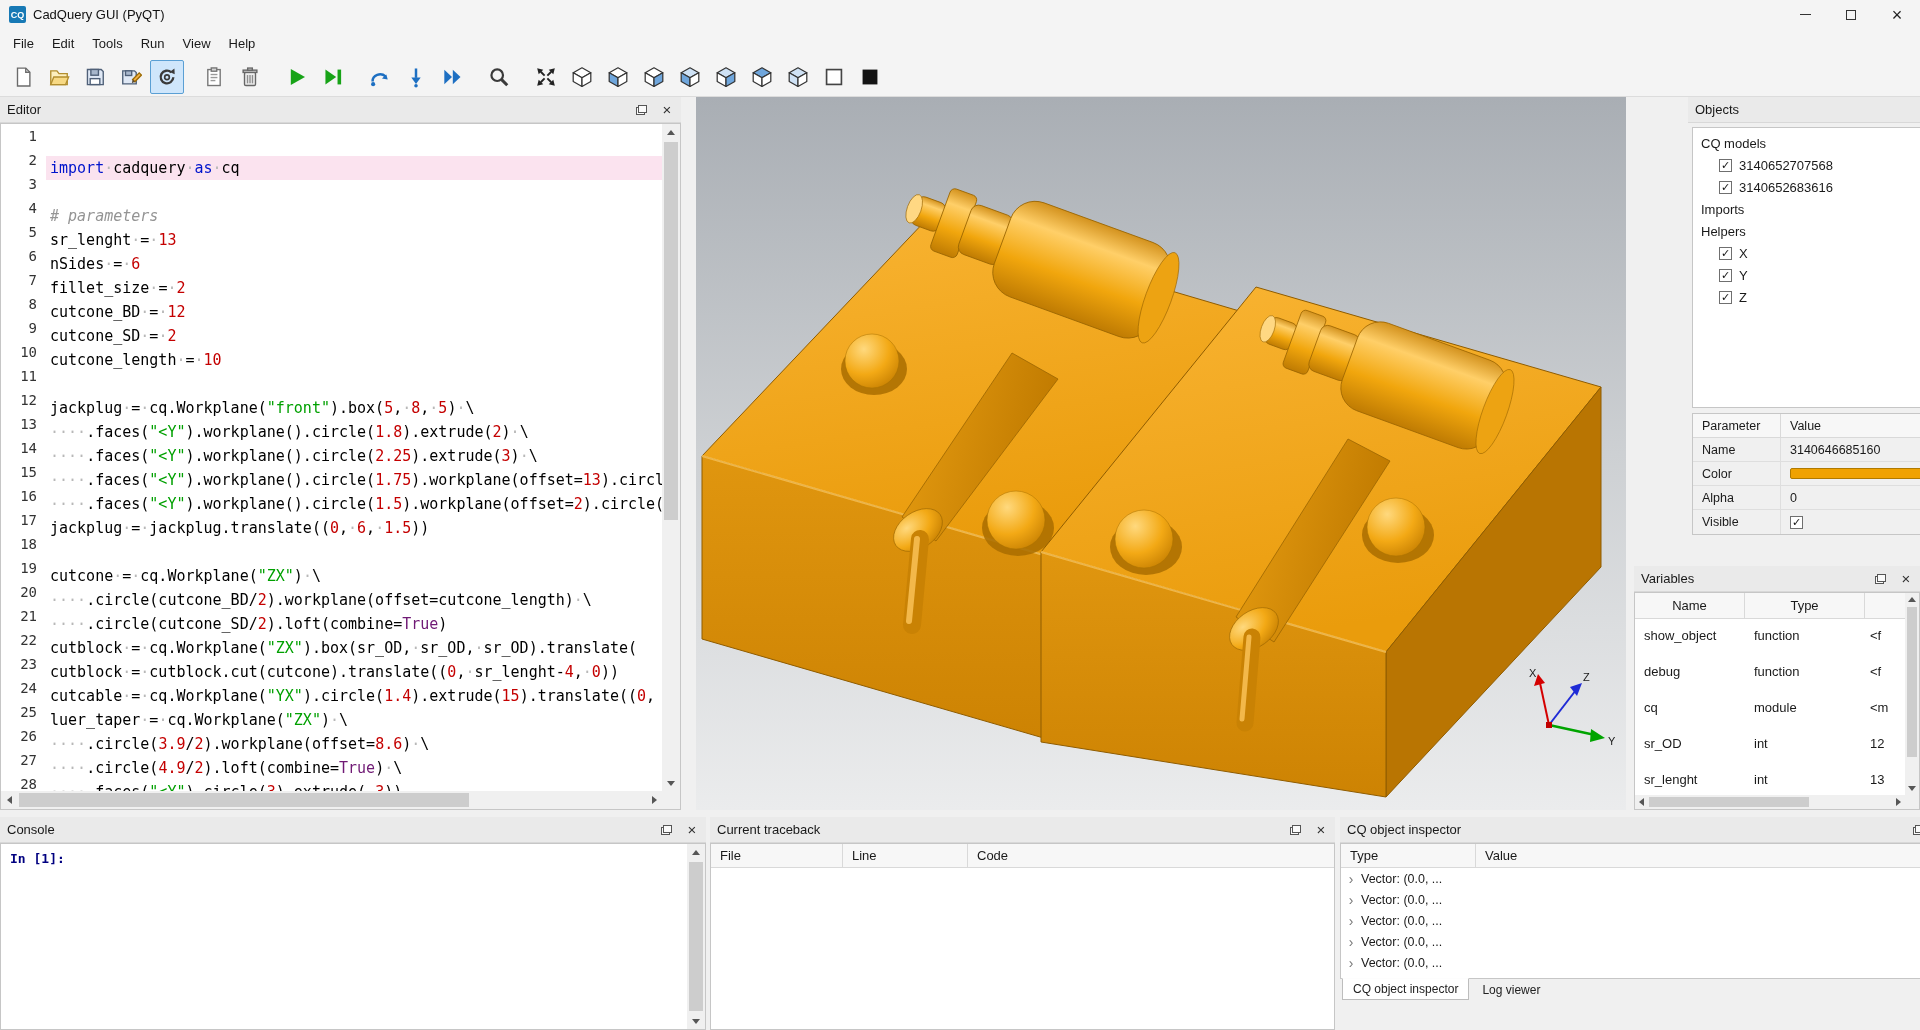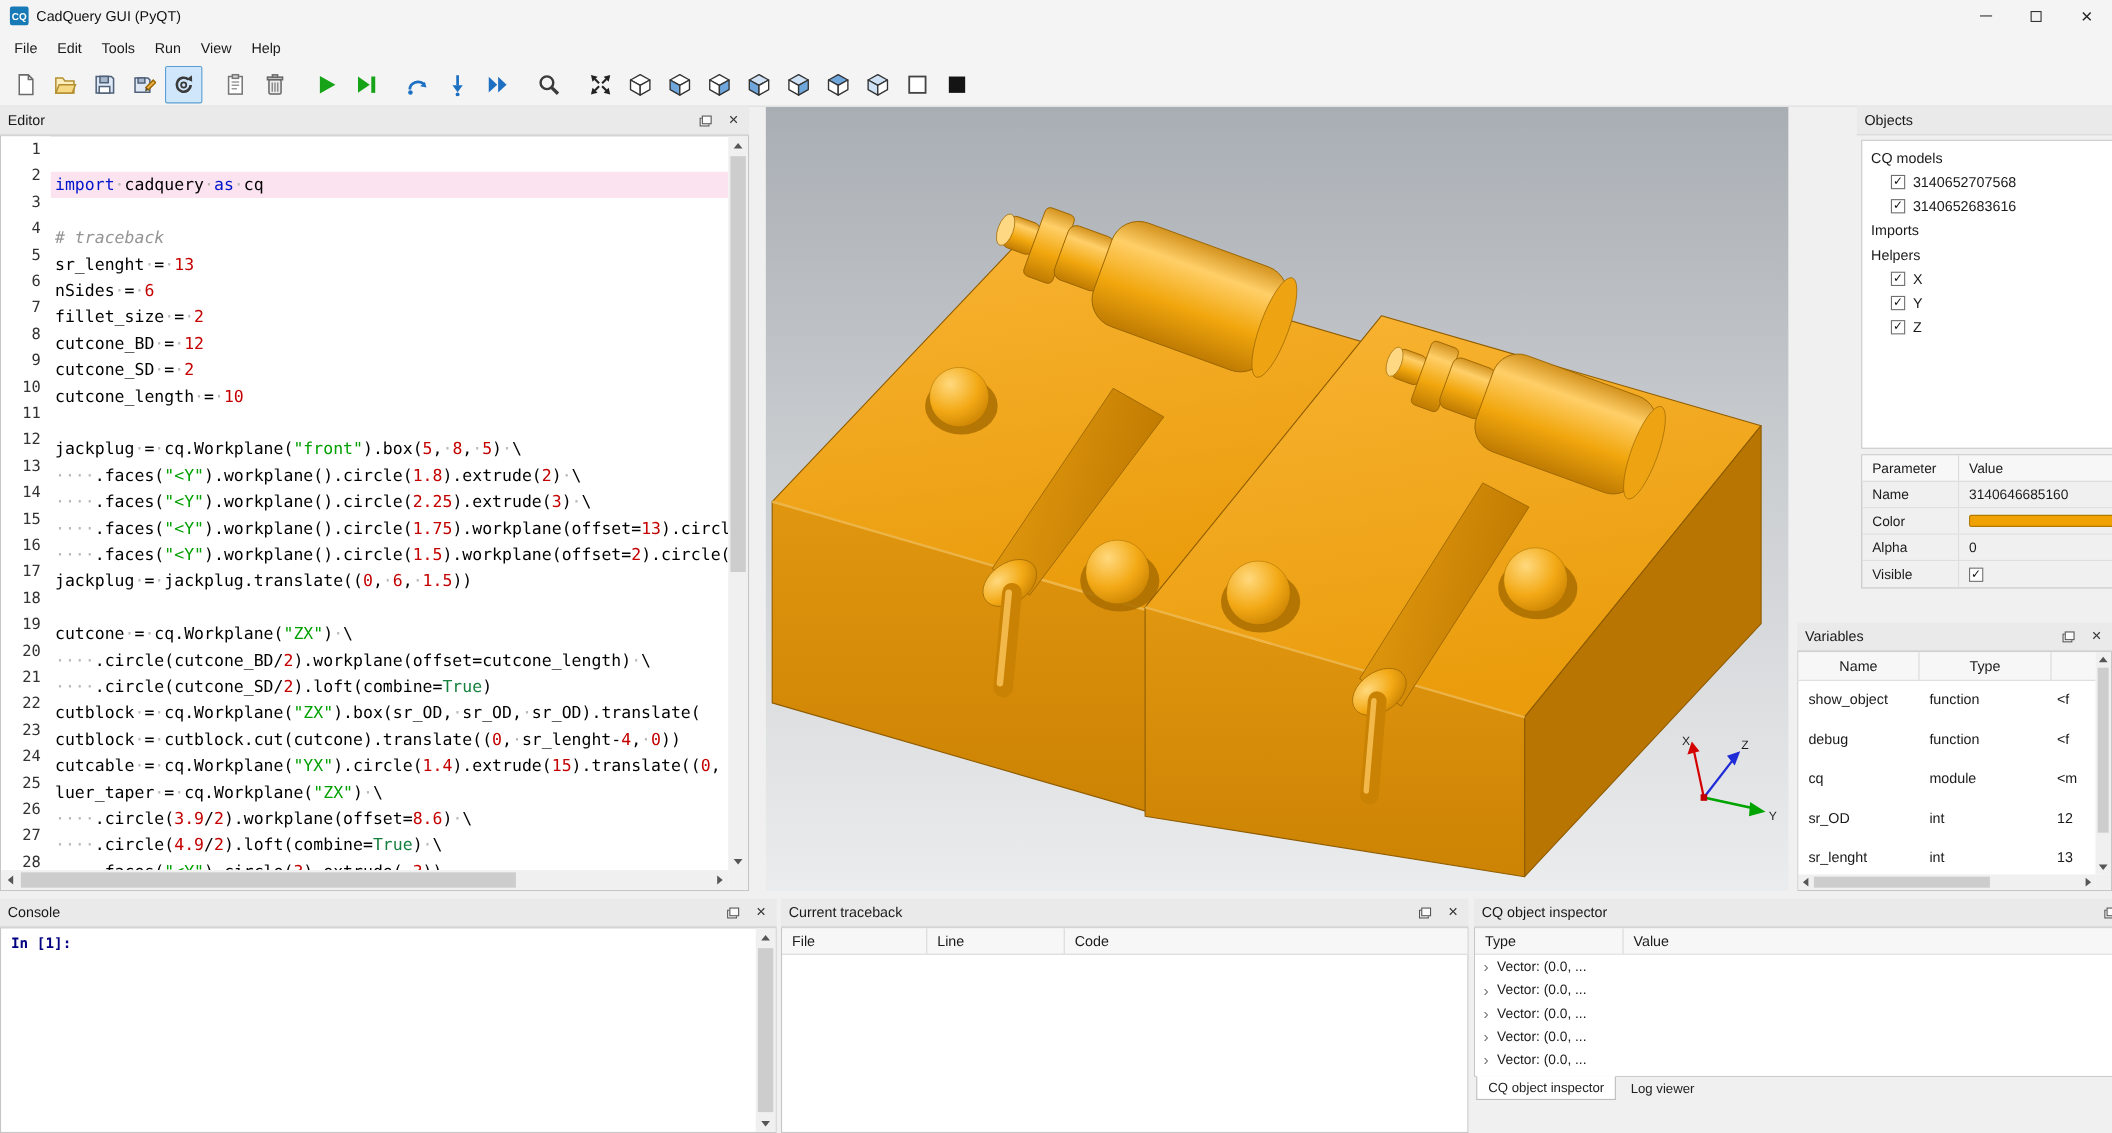--- a/index.html
+++ b/index.html
@@ -55,21 +55,21 @@
 .ln{height:24px;line-height:24px;text-align:right;padding-right:9px;font-family:"DejaVu Sans Mono",monospace;font-size:14px;color:#333;}
 .codebox{position:absolute;left:46px;top:27px;right:19px;bottom:19px;background:#fff;overflow:hidden;margin-top:32px;}
 .code-line{height:24px;line-height:24px;white-space:pre;font-family:"DejaVu Sans Mono",monospace;font-size:15px;padding-left:4px;}
 .code-line.hl{background:#fbe3ef;}
 .tk-k{color:#0014cc;}
 .tk-i{color:#000;}
 .tk-s{color:#00a000;}
 .tk-n{color:#c40000;}
 .tk-c{color:#949494;font-style:italic;}
 .tk-o{color:#000;}
-.tk-b{color:#15803d;}
+.tk-b{color:#701a75;}
 .tk-w{color:#b8b8b8;}
 #editor .sbv{right:1px;top:27px;bottom:19px;}
 #editor .sbh{left:1px;right:19px;bottom:1px;}
 #editor .corner{right:1px;bottom:1px;}
 
 
 #viewport{left:696px;top:97px;width:930px;height:713px;}
 #viewport svg{display:block;width:100%;height:100%;}
 
 
@@ -370,21 +370,21 @@
       <div class="ln">23</div>
       <div class="ln">24</div>
       <div class="ln">25</div>
       <div class="ln">26</div>
       <div class="ln">27</div>
       <div class="ln">28</div>
     </div>
   <div class="codebox">
       <div class="code-line hl"><span class="tk-k">import</span><span class="tk-w">·</span><span class="tk-i">cadquery</span><span class="tk-w">·</span><span class="tk-k">as</span><span class="tk-w">·</span><span class="tk-i">cq</span></div>
       <div class="code-line"></div>
-      <div class="code-line"><span class="tk-c"># traceback</span></div>
+      <div class="code-line"><span class="tk-c"># parameters</span></div>
       <div class="code-line"><span class="tk-i">sr_lenght</span><span class="tk-w">·</span><span class="tk-o">=</span><span class="tk-w">·</span><span class="tk-n">13</span></div>
       <div class="code-line"><span class="tk-i">nSides</span><span class="tk-w">·</span><span class="tk-o">=</span><span class="tk-w">·</span><span class="tk-n">6</span></div>
       <div class="code-line"><span class="tk-i">fillet_size</span><span class="tk-w">·</span><span class="tk-o">=</span><span class="tk-w">·</span><span class="tk-n">2</span></div>
       <div class="code-line"><span class="tk-i">cutcone_BD</span><span class="tk-w">·</span><span class="tk-o">=</span><span class="tk-w">·</span><span class="tk-n">12</span></div>
       <div class="code-line"><span class="tk-i">cutcone_SD</span><span class="tk-w">·</span><span class="tk-o">=</span><span class="tk-w">·</span><span class="tk-n">2</span></div>
       <div class="code-line"><span class="tk-i">cutcone_length</span><span class="tk-w">·</span><span class="tk-o">=</span><span class="tk-w">·</span><span class="tk-n">10</span></div>
       <div class="code-line"></div>
       <div class="code-line"><span class="tk-i">jackplug</span><span class="tk-w">·</span><span class="tk-o">=</span><span class="tk-w">·</span><span class="tk-i">cq.Workplane(</span><span class="tk-s">"front"</span><span class="tk-i">).box(</span><span class="tk-n">5</span><span class="tk-i">,</span><span class="tk-w">·</span><span class="tk-n">8</span><span class="tk-i">,</span><span class="tk-w">·</span><span class="tk-n">5</span><span class="tk-i">)</span><span class="tk-w">·</span><span class="tk-o">\</span></div>
       <div class="code-line"><span class="tk-w">····</span><span class="tk-i">.faces(</span><span class="tk-s">"&lt;Y"</span><span class="tk-i">).workplane().circle(</span><span class="tk-n">1.8</span><span class="tk-i">).extrude(</span><span class="tk-n">2</span><span class="tk-i">)</span><span class="tk-w">·</span><span class="tk-o">\</span></div>
       <div class="code-line"><span class="tk-w">····</span><span class="tk-i">.faces(</span><span class="tk-s">"&lt;Y"</span><span class="tk-i">).workplane().circle(</span><span class="tk-n">2.25</span><span class="tk-i">).extrude(</span><span class="tk-n">3</span><span class="tk-i">)</span><span class="tk-w">·</span><span class="tk-o">\</span></div>

